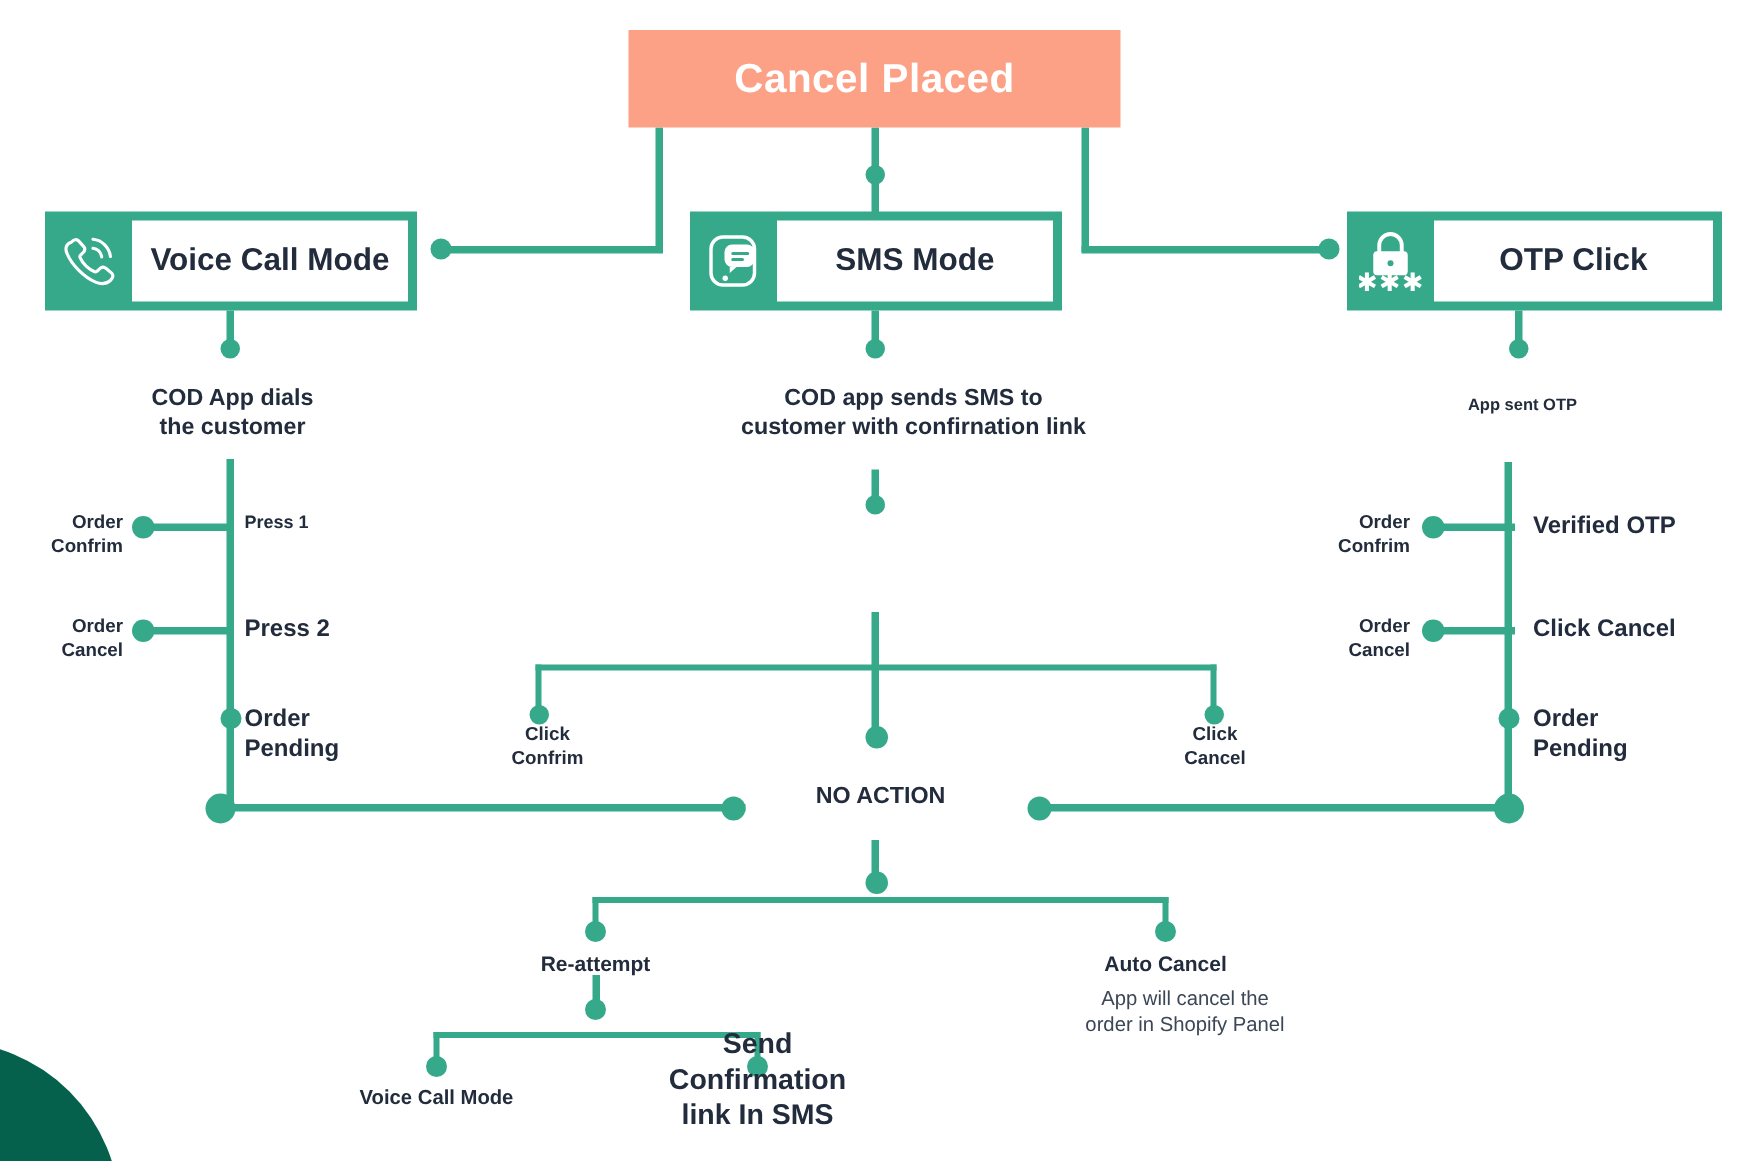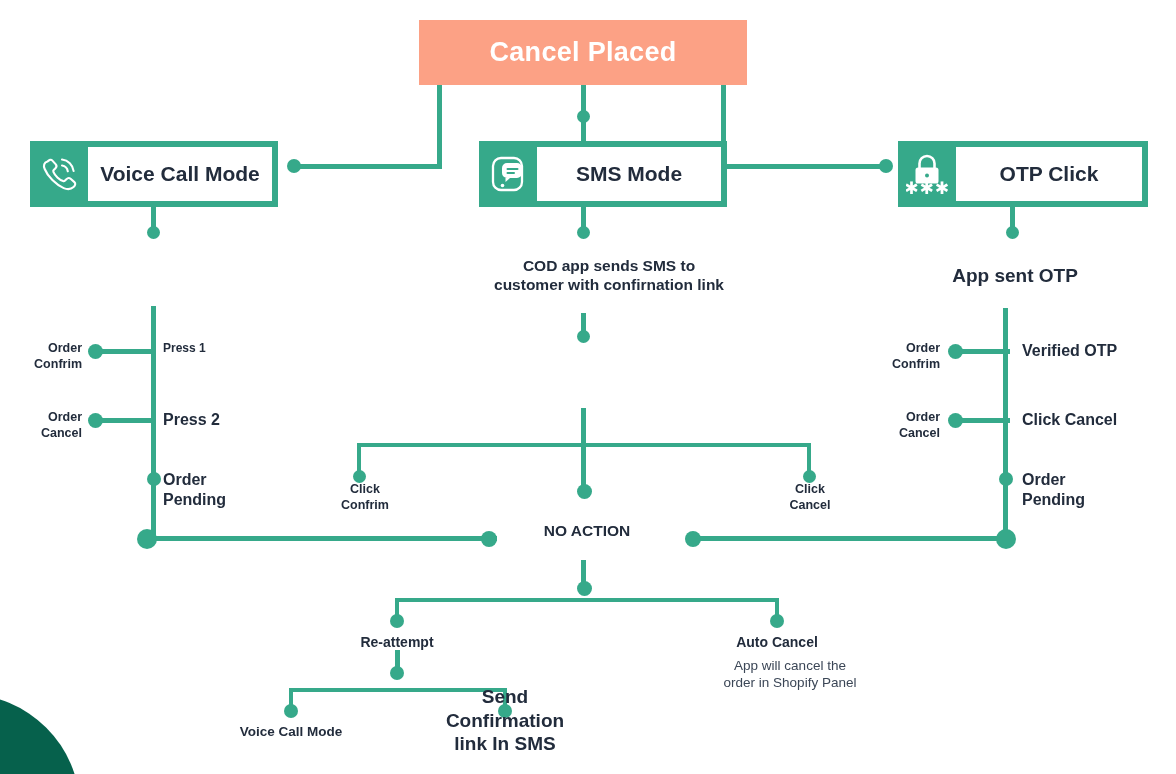--- a/index.html
+++ b/index.html
@@ -41,21 +41,21 @@
   .mode-box{ position:absolute; height:66px; background:#36A98A; z-index:5;
              display:flex; align-items:stretch; }
   .mode-ico{ width:58px; display:flex; align-items:center; justify-content:center;
              flex:0 0 58px; }
   .mode-ico svg{ display:block; }
   .mode-name{ flex:1 1 auto; background:#ffffff; margin:6px 6px 6px 0;
               display:flex; align-items:center; justify-content:center;
               color:#222c3c; font-size:21px; font-weight:bold; }
 
   #mode-voice{ left:30px;  top:141px; width:248px; }
-  #mode-sms{   left:460px; top:141px; width:248px;margin-left:19px; }
+  #mode-sms{   left:460px; top:141px; width:248px; }
   #mode-otp{   left:898px; top:141px; width:250px; }
 
   
   .t-bold{ font-weight:bold; }
   .c-center{ text-align:center; }
   .c-right{ text-align:right; }
   .c-left{ text-align:left; }
 </style>
 </head>
 <body>
@@ -112,20 +112,22 @@
           <text x="21" y="42" text-anchor="middle" font-size="17" font-family="DejaVu Sans, sans-serif" font-weight="bold" letter-spacing="1">✱✱✱</text>
         </g>
       </svg>
     </div>
     <div class="mode-name">OTP Click</div>
   </div>
 
   <div class="ln" style="left:151px; top:207px; width:5px; height:25px;"></div>
   <div class="dot" style="left:147px; top:226px; width:13px; height:13px;"></div>
 
+  <div class="lbl t-bold c-center" style="left:45px; top:256px; width:220px; font-size:15.5px;">COD App dials
+the customer</div>
 
   <div class="ln" style="left:151px; top:306px; width:5px; height:235px;"></div>
 
   <div class="ln" style="left:95px; top:349px; width:60px; height:5px;"></div>
   <div class="dot" style="left:88px; top:344px; width:15px; height:15px;"></div>
   <div class="lbl t-bold c-right" style="left:10px; top:341px; width:72px; font-size:12.5px;">Order
 Confrim</div>
   <div class="lbl t-bold c-left" style="left:163px; top:341px; width:140px; font-size:12px;">Press 1</div>
 
   <div class="ln" style="left:95px; top:418px; width:60px; height:5px;"></div>
@@ -166,21 +168,21 @@
 Cancel</div>
 
   <div class="ln" style="left:581px; top:446px; width:5px; height:46px;"></div>
   <div class="dot" style="left:577px; top:484px; width:15px; height:15px;"></div>
 
   <div class="lbl t-bold c-center" style="left:487px; top:521px; width:200px; font-size:15.5px;">NO ACTION</div>
 
   <div class="ln" style="left:1010px; top:207px; width:5px; height:25px;"></div>
   <div class="dot" style="left:1006px; top:226px; width:13px; height:13px;"></div>
 
-  <div class="lbl t-bold c-center" style="left:910px; top:264px; width:210px; font-size:19px;">App sent OTP</div>
+  <div class="lbl t-bold c-center" style="left:910px; top:264px; width:210px; font-size:11px;">App sent OTP</div>
 
   <div class="ln" style="left:1003px; top:308px; width:5px; height:233px;"></div>
 
   <div class="ln" style="left:955px; top:349px; width:55px; height:5px;"></div>
   <div class="dot" style="left:948px; top:344px; width:15px; height:15px;"></div>
   <div class="lbl t-bold c-right" style="left:868px; top:341px; width:72px; font-size:12.5px;">Order
 Confrim</div>
   <div class="lbl t-bold c-left" style="left:1022px; top:341px; width:160px; font-size:16px;">Verified OTP</div>
 
   <div class="ln" style="left:955px; top:418px; width:55px; height:5px;"></div>

